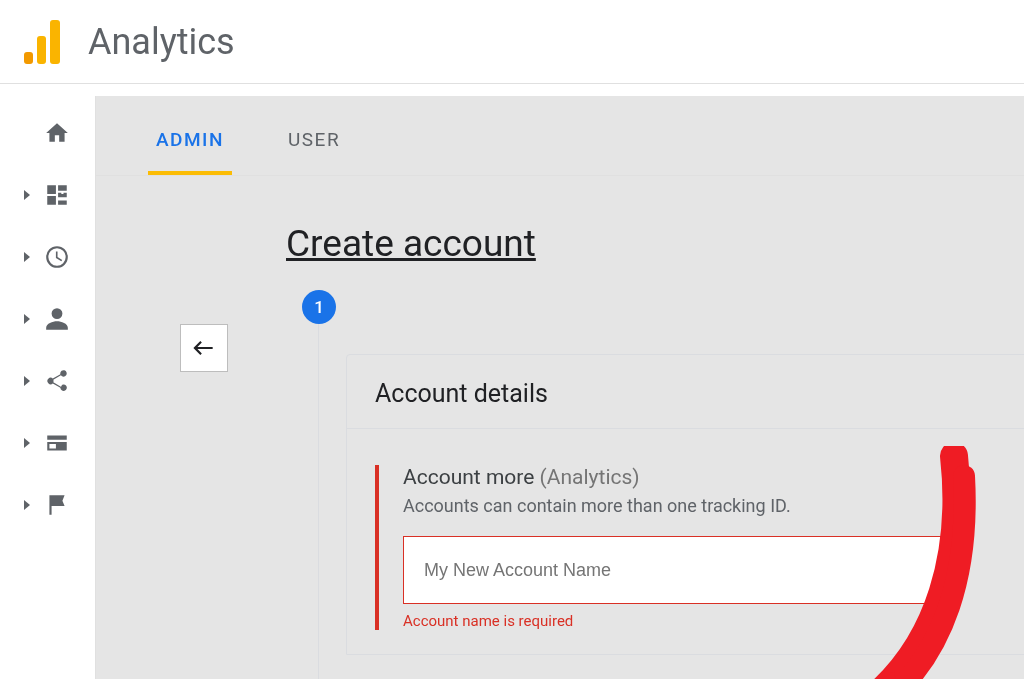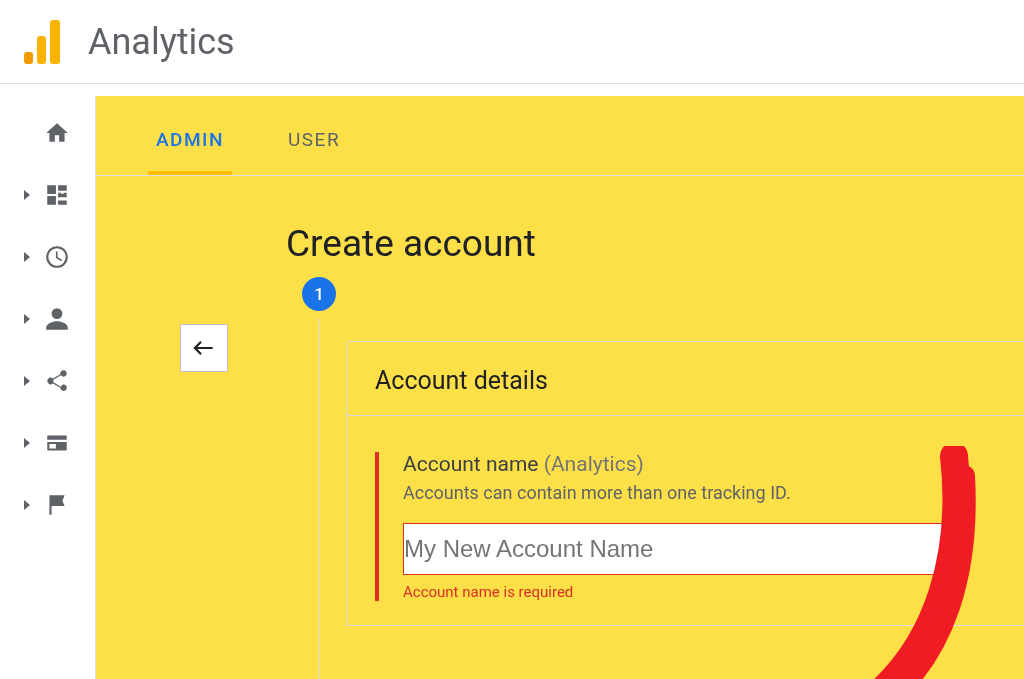--- a/index.html
+++ b/index.html
@@ -63,21 +63,21 @@
     }
     .sidebar-item.has-arrow .tri { visibility:visible; }
     .sidebar-item.first .tri { visibility:hidden; }
     .icon-svg { width:26px; height:26px; fill:#5f6368; }
     .main {
       position:absolute;
       top:96px;
       left:96px;
       right:0;
       bottom:0;
-      background:#fde047;
+      background:#e5e5e5;
     }
     .tabs {
       display:flex;
       padding-left:60px;
       border-bottom:1px solid #e0e0e0;
       height:80px;
       align-items:flex-end;
       gap:64px;
     }
     .tab {
@@ -101,21 +101,22 @@
     }
     .content {
       position:relative;
       padding-left:190px;
       padding-top:46px;
     }
     .page-title {
       font-size:37px;
       color:#202124;
       font-weight:400;
-      margin-bottom:12px;
+      margin-bottom:25px;
+      text-decoration:underline;
     }
     .back-btn {
       position:absolute;
       left:84px;
       top:148px;
       width:48px; height:48px;
       border:1px solid #bdbdbd;
       background:#fff;
       display:flex;
       align-items:center;
@@ -174,24 +175,24 @@
       color:#757575;
     }
     .field-help {
       font-size:18px;
       color:#5f6368;
       margin-top:6px;
       margin-bottom:20px;
     }
     .acct-input {
       width:540px;
-      height:52px;
+      height:68px;
       border:1.5px solid #d93025;
-      padding:0 0;
-      font-size:24px;
+      padding:0 20px;
+      font-size:18px;
       color:#5f6368;
       outline:none;
       background:#fff;
     }
     .acct-input::placeholder { color:#757575; }
     .field-error {
       font-size:15px;
       color:#d93025;
       margin-top:8px;
     }
@@ -277,21 +278,21 @@
 
     <div class="step-row">
       <div class="step-num">1</div>
     </div>
 
     <div class="card">
       <div class="card-header">Account details</div>
       <div class="card-body">
         <div class="field-block">
           <div class="field-label">
-            <span>Account name</span>
+            <span>Account more</span>
             <span class="req">(Analytics)</span>
           </div>
           <div class="field-help">Accounts can contain more than one tracking ID.</div>
           <input class="acct-input" type="text" placeholder="My New Account Name" style="">
           <div class="field-error">Account name is required</div>
         </div>
       </div>
     </div>
 
     <svg class="annotation-arrow" width="190" height="310">

